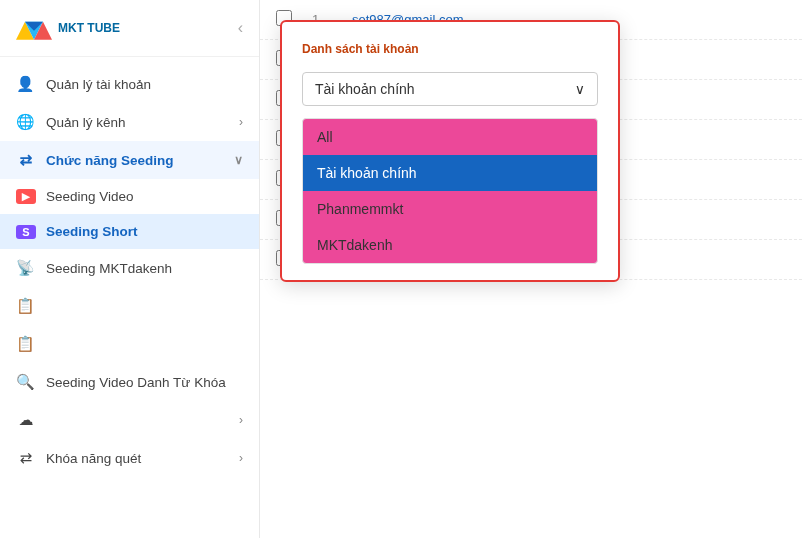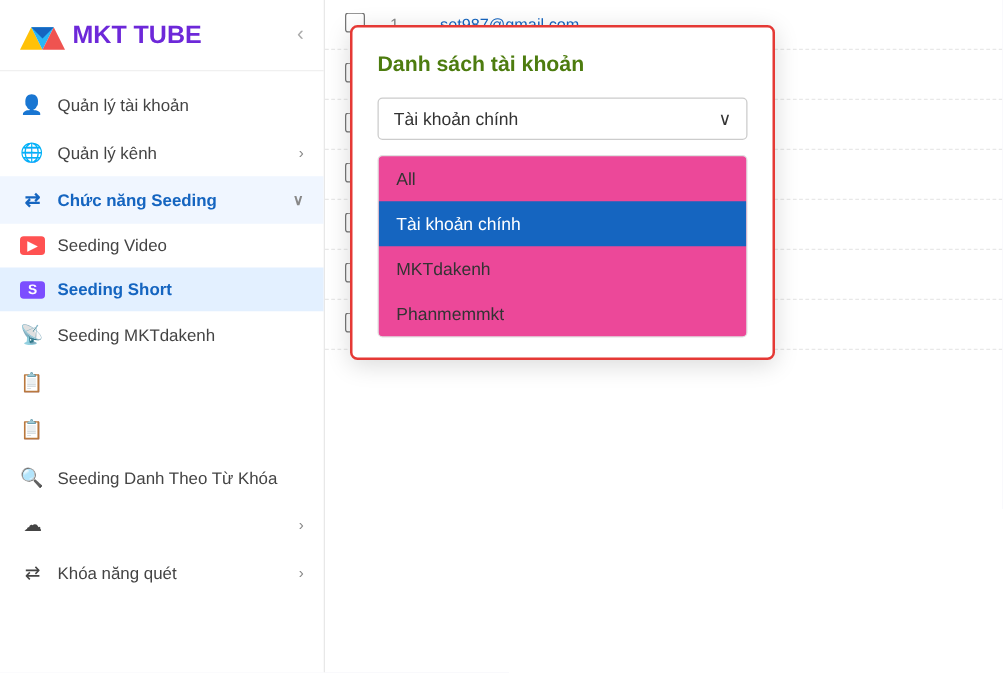--- a/index.html
+++ b/index.html
@@ -22,22 +22,22 @@
       justify-content: space-between;
       border-bottom: 1px solid #f0f0f0;
     }
     .logo-area {
       display: flex;
       align-items: center;
       gap: 6px;
     }
     .logo-text {
       font-weight: 700;
-      font-size: 20px;
-      color: #6d28d9;
+      font-size: 12px;
+      color: #0369a1;
     }
     .collapse-icon {
       color: #aaa;
       cursor: pointer;
       font-size: 16px;
     }
 
     .sidebar-nav {
       flex: 1;
       overflow-y: auto;
@@ -118,23 +118,23 @@
       width: 340px;
       background: #fff;
       border: 2px solid #e53935;
       border-radius: 6px;
       box-shadow: 0 4px 20px rgba(0,0,0,0.15);
       z-index: 20;
       padding: 20px 20px 16px;
     }
 
     .panel-title {
-      font-size: 17px;
+      font-size: 12px;
       font-weight: 700;
-      color: #4d7c0f;
+      color: #c2410c;
       margin-bottom: 16px;
     }
 
     .select-trigger {
       display: flex;
       align-items: center;
       justify-content: space-between;
       border: 1px solid #ccc;
       border-radius: 4px;
       padding: 8px 12px;
@@ -211,21 +211,21 @@
       <span>Seeding MKTdakenh</span>
     </div>
     <div class="nav-item nav-sub">
       <span class="nav-icon">📋</span>
     </div>
     <div class="nav-item nav-sub">
       <span class="nav-icon">📋</span>
     </div>
     <div class="nav-item nav-sub">
       <span class="nav-icon">🔍</span>
-      <span>Seeding Danh Theo Từ Khóa</span>
+      <span>Seeding Video Danh Từ Khóa</span>
     </div>
     <div class="nav-item">
       <span class="nav-icon">☁</span>
       <span class="chevron">›</span>
     </div>
     <div class="nav-item">
       <span class="nav-icon">⇄</span>
       <span>Khóa năng quét</span>
       <span class="chevron">›</span>
     </div>
@@ -292,18 +292,18 @@
     <div class="panel-title">Danh sách tài khoản</div>
 
     <div class="select-trigger">
       <span>Tài khoản chính</span>
       <span>∨</span>
     </div>
 
     <div class="dropdown-list">
       <div class="dropdown-item">All</div>
       <div class="dropdown-item selected">Tài khoản chính</div>
+      <div class="dropdown-item">Phanmemmkt</div>
       <div class="dropdown-item">MKTdakenh</div>
-      <div class="dropdown-item">Phanmemmkt</div>
     </div>
   </div>
 
 </div>
 
 </body></html>

